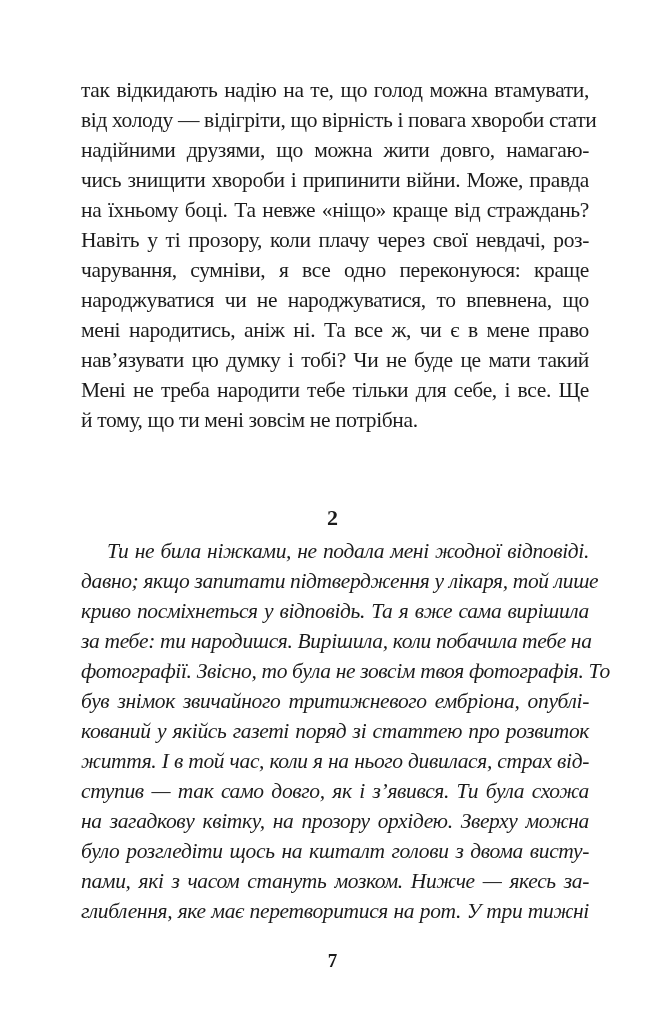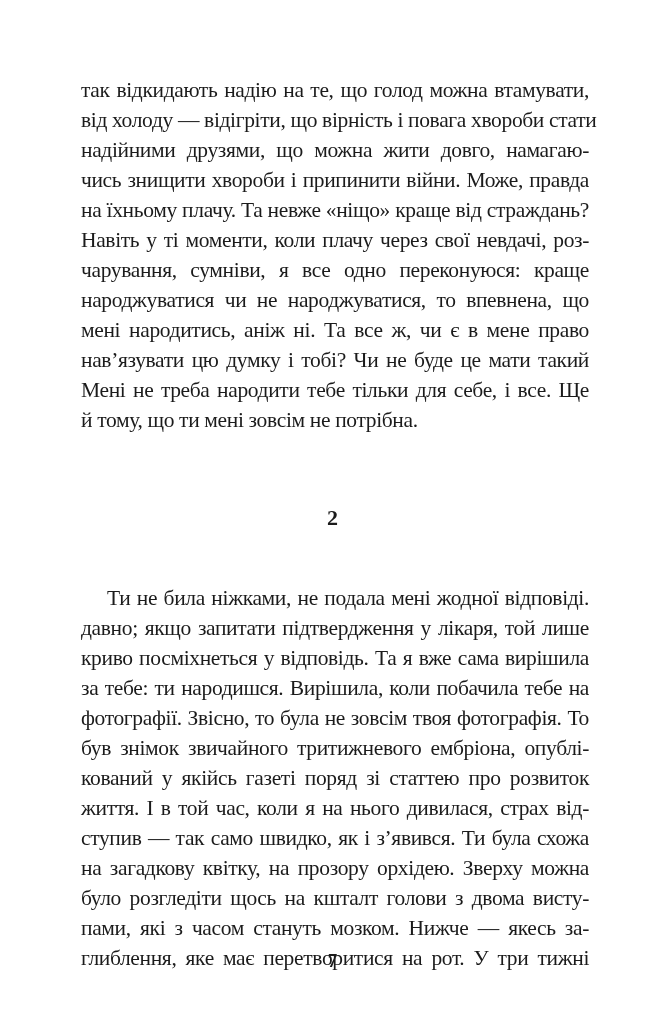--- a/index.html
+++ b/index.html
@@ -38,21 +38,21 @@
     overflow: visible;
   }
   .line.last {
     text-align: left;
     text-align-last: left;
   }
   .line.indent {
     text-indent: 26px;
   }
   .section-1 { top: 75px; }
-  .section-2 { top: 583px; }
+  .section-2 { top: 536px; font-style: italic; }
   .chapter-number {
     position: absolute;
     left: 0;
     width: 665px;
     top: 505px;
     text-align: center;
     font-weight: bold;
     font-size: 22px;
     line-height: 26px;
   }
@@ -70,42 +70,42 @@
 </head>
 <body>
 
 <div class="page">
 
   <div class="text-block section-1">
     <span class="line">так відкидають надію на те, що голод можна втамувати,</span>
     <span class="line">від холоду — відігріти, що вірність і повага хвороби стати</span>
     <span class="line">надійними друзями, що можна жити довго, намагаю-</span>
     <span class="line">чись знищити хвороби і припинити війни. Може, правда</span>
-    <span class="line">на їхньому плачу. Та невже «ніщо» краще від страждань?</span>
-    <span class="line">Навіть у ті моменти, коли плачу через свої невдачі, роз-</span>
+    <span class="line">на їхньому боці. Та невже «ніщо» краще від страждань?</span>
+    <span class="line">Навіть у ті прозору, коли плачу через свої невдачі, роз-</span>
     <span class="line">чарування, сумніви, я все одно переконуюся: краще</span>
     <span class="line">народжуватися чи не народжуватися, то впевнена, що</span>
     <span class="line">мені народитись, аніж ні. Та все ж, чи є в мене право</span>
     <span class="line">нав’язувати цю думку і тобі? Чи не буде це мати такий</span>
     <span class="line">Мені не треба народити тебе тільки для себе, і все. Ще</span>
     <span class="line last">й тому, що ти мені зовсім не потрібна.</span>
   </div>
 
   <div class="chapter-number">2</div>
 
   <div class="text-block section-2">
     <span class="line indent">Ти не била ніжками, не подала мені жодної відповіді.</span>
     <span class="line">давно; якщо запитати підтвердження у лікаря, той лише</span>
     <span class="line">криво посміхнеться у відповідь. Та я вже сама вирішила</span>
     <span class="line">за тебе: ти народишся. Вирішила, коли побачила тебе на</span>
     <span class="line">фотографії. Звісно, то була не зовсім твоя фотографія. То</span>
     <span class="line">був знімок звичайного тритижневого ембріона, опублі-</span>
     <span class="line">кований у якійсь газеті поряд зі статтею про розвиток</span>
     <span class="line">життя. І в той час, коли я на нього дивилася, страх від-</span>
-    <span class="line">ступив — так само швидко, як і з’явився. Ти була схожа</span>
+    <span class="line">ступив — так само довго, як і з’явився. Ти була схожа</span>
     <span class="line">на загадкову квітку, на прозору орхідею. Зверху можна</span>
     <span class="line">було розгледіти щось на кшталт голови з двома висту-</span>
     <span class="line">пами, які з часом стануть мозком. Нижче — якесь за-</span>
     <span class="line">глиблення, яке має перетворитися на рот. У три тижні</span>
   </div>
 
   <div class="page-number">7</div>
 
 </div>
 

